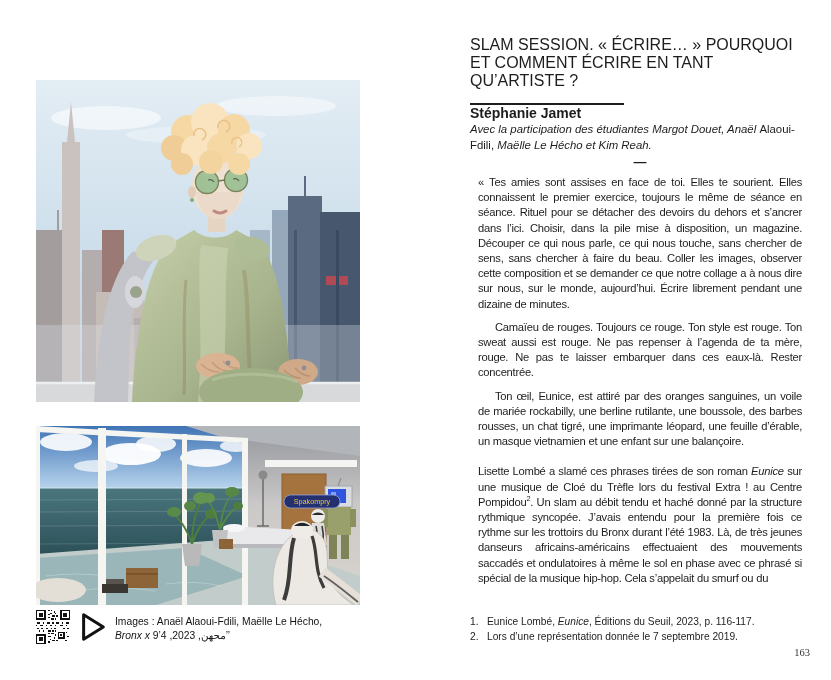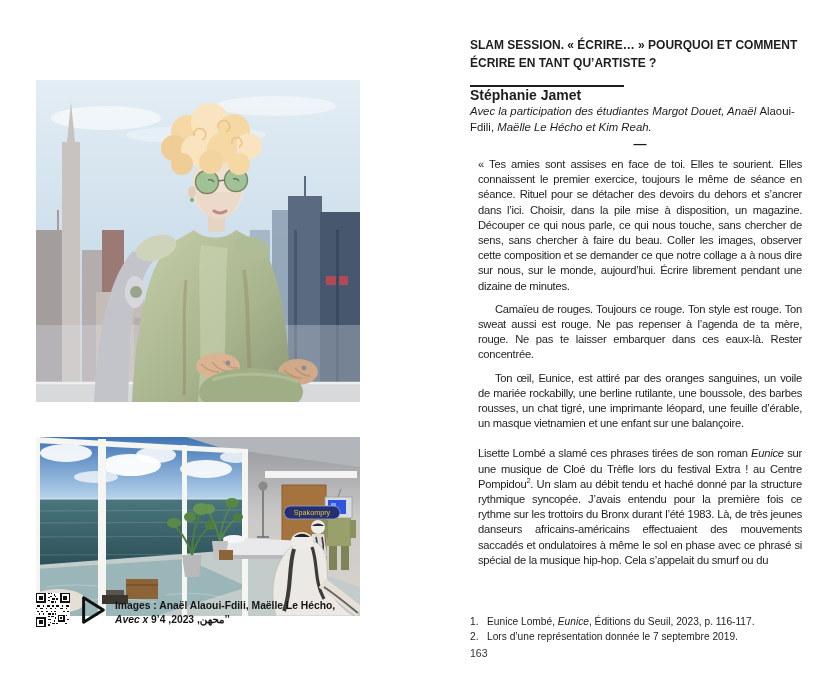--- a/index.html
+++ b/index.html
@@ -3,45 +3,45 @@
 <meta charset="utf-8">
 <style>
   html,body{margin:0;padding:0;background:#ffffff;}
   .page{position:relative;width:831px;height:680px;background:#fff;overflow:hidden;
         font-family:"Liberation Sans",sans-serif;color:#1d1d1d;}
   .it{font-style:italic;}
   sup{font-size:7.5px;vertical-align:super;line-height:0;}
 
   
   .fig1{position:absolute;left:36px;top:80px;width:324px;height:322px;}
-  .fig2{position:absolute;left:36px;top:437px;width:324px;height:179px;}
+  .fig2{position:absolute;left:36px;top:426px;width:324px;height:179px;}
   .fig1 svg,.fig2 svg{display:block;width:100%;height:100%;}
 
-  .credit{position:absolute;left:36px;top:593px;display:flex;align-items:flex-end;font-weight:bold;}
+  .credit{position:absolute;left:36px;top:610px;display:flex;align-items:center;}
   .qr{width:34px;height:34px;flex:none;}
   .play{width:30px;height:34px;flex:none;margin-left:8px;}
   .caption{margin-left:7px;padding-top:4px;font-size:10.3px;line-height:13.8px;color:#141414;}
 
   
   .rightcol{position:absolute;left:470px;top:36px;width:340px;}
-  .title{margin:0;font-size:12px;line-height:18px;font-weight:bold;letter-spacing:0;}
+  .title{margin:0;font-size:16px;line-height:18px;font-weight:normal;letter-spacing:0;}
   .rule{width:154px;height:2px;background:#1d1d1d;margin-top:13px;}
   .author{font-size:14px;font-weight:bold;}
   .note{font-size:11.4px;line-height:16px;font-style:italic;}
   .note .roman{font-style:normal;}
   .dash{text-align:center;font-weight:bold;font-size:13px;line-height:10px;margin:4px 0 5px;}
   .bodytext{font-size:11.2px;line-height:15.2px;letter-spacing:-0.25px;text-align:justify;}
   .bodytext p{margin:8px;}
   .bodytext p.indent{text-indent:17px;}
   .bodytext p.gap{margin-top:15px;}
 
   .footnotes{position:absolute;left:470px;top:615px;width:340px;font-size:10.2px;line-height:14.6px;}
   .fn{display:flex;}
   .fn .num{width:17px;flex:none;}
-  .pagenum{position:absolute;left:470px;top:647px;width:340px;text-align:left;font-size:10.5px;color:#333;}
+  .pagenum{position:absolute;left:470px;top:647px;width:340px;text-align:right;font-size:10.5px;color:#333;font-family:Liberation Serif, serif;}
 </style>
 </head>
 <body>
 
 <div class="page">
 
   <div class="fig1">
     <svg viewBox="0 0 324 322" preserveAspectRatio="none">
       <defs>
         <linearGradient id="sky1" x1="0" y1="0" x2="0" y2="1">
@@ -334,21 +334,21 @@
         <rect x="22" y="16" width="1" height="1"></rect>
           <rect x="23" y="19" width="1" height="1"></rect>
           <rect x="21" y="22" width="2" height="1"></rect>
       </g>
     </svg>
     <svg class="play" viewBox="0 0 32 36">
       <path d="M6,5 L27,18 L6,31 Z" fill="none" stroke="#111" stroke-width="3.2" stroke-linejoin="round"></path>
     </svg>
     <div class="caption">
       <span>Images : Anaël Alaoui-Fdili, Maëlle Le Hécho,</span><br>
-      <span class="it">Avec x</span><span> محهن, 2023, 4’9’’</span>
+      <span class="it">Bronx x</span><span> محهن, 2023, 4’9’’</span>
     </div>
   </div>
 
   <div class="rightcol">
     <h1 class="title">SLAM SESSION. « ÉCRIRE… » POURQUOI ET COMMENT ÉCRIRE EN TANT QU’ARTISTE ?</h1>
     <div class="rule"></div>
     <div class="author">Stéphanie Jamet</div>
     <div class="note">
       <span>Avec la participation des étudiantes Margot Douet, Anaël </span><span class="roman">Alaoui-Fdili,</span><span> Maëlle Le Hécho et Kim Reah.</span>
     </div>

